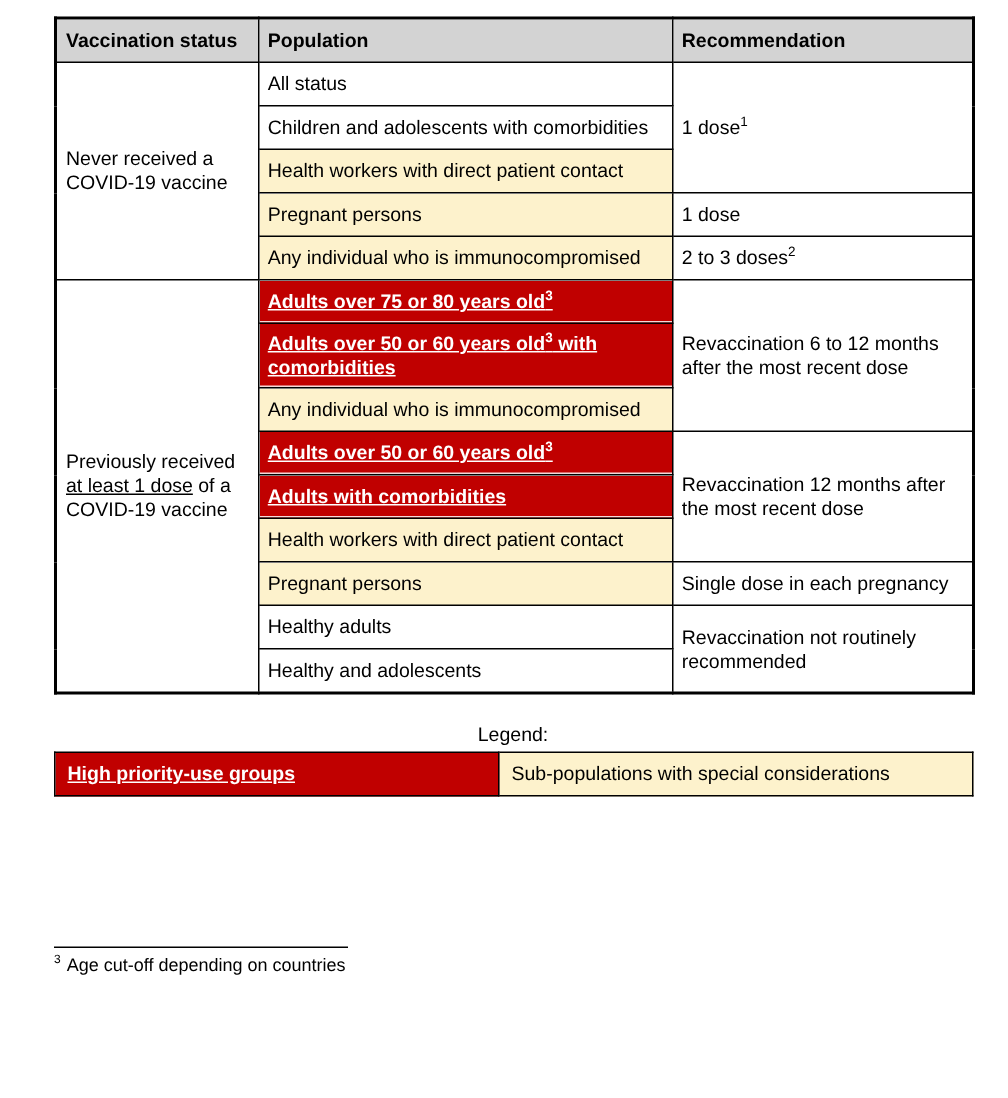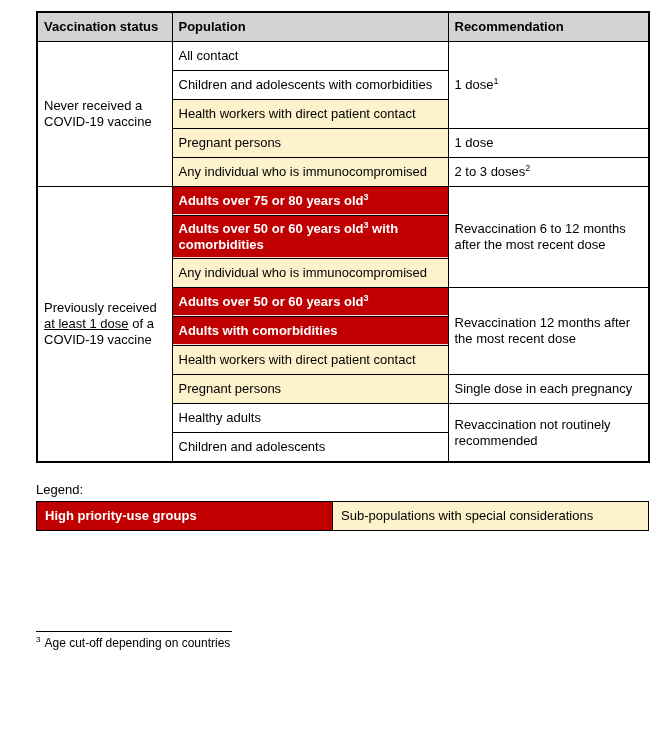--- a/index.html
+++ b/index.html
@@ -41,29 +41,31 @@
   }
   table.main th {
     background: var(--header_gray, #D3D3D3);
     font-weight: bold;
   }
   td.red {
     background: var(--red, #C00000);
     color: #ffffff;
     font-weight: bold;
     box-shadow: inset 0 -1px 0 rgba(255,255,255,0.85);
+    text-decoration: underline;
   }
   td.cream { background: var(--cream, #FDF2CC); }
   sup { font-size: 9px; line-height: 0; }
   .u { text-decoration: underline; }
 
   .legend-label {
     font-size: 13px;
     line-height: 15px;
     margin: 19px 0 4px 0;
+    text-align: center;
   }
   table.legend {
     border-collapse: collapse;
     width: 612px;
     table-layout: fixed;
   }
   table.legend td {
     border: 1px solid #000;
     font-size: 13px;
     line-height: 16px;
@@ -106,21 +108,21 @@
       <th>Vaccination status</th>
       <th>Population</th>
       <th>Recommendation</th>
     </tr>
 
     <tr>
       <td class="status" rowspan="5">
         <span>Never received a COVID-19 vaccine</span>
       </td>
       <td>
-        <span>All contact</span>
+        <span>All status</span>
       </td>
       <td class="rec" rowspan="3">
         <span>1 dose</span><sup>1</sup>
       </td>
     </tr>
     <tr>
       <td>
         <span>Children and adolescents with comorbidities</span>
       </td>
     </tr>
@@ -196,21 +198,21 @@
     <tr>
       <td>
         <span>Healthy adults</span>
       </td>
       <td class="rec" rowspan="2">
         <span>Revaccination not routinely recommended</span>
       </td>
     </tr>
     <tr>
       <td>
-        <span>Children and adolescents</span>
+        <span>Healthy and adolescents</span>
       </td>
     </tr>
   </tbody>
     </table>
 
   <div class="legend-label">Legend:</div>
   <table class="legend">
     <colgroup>
       <col style="width:296px">
       <col style="width:316px">

